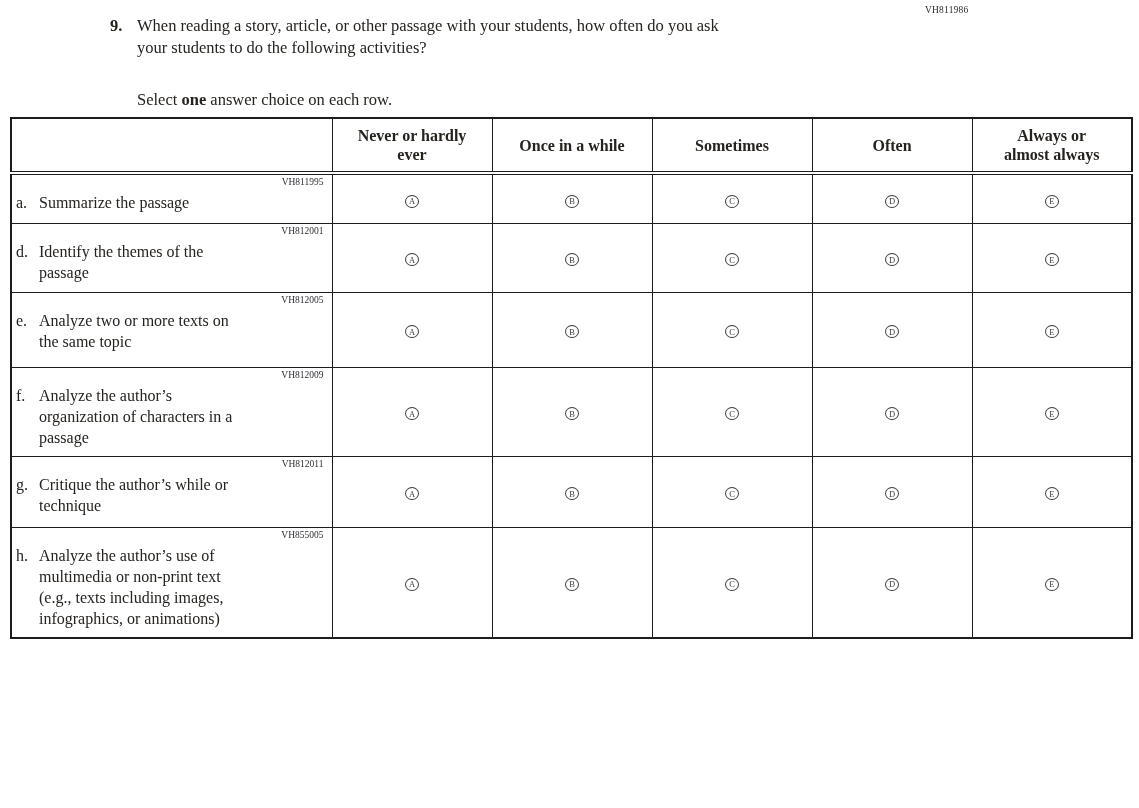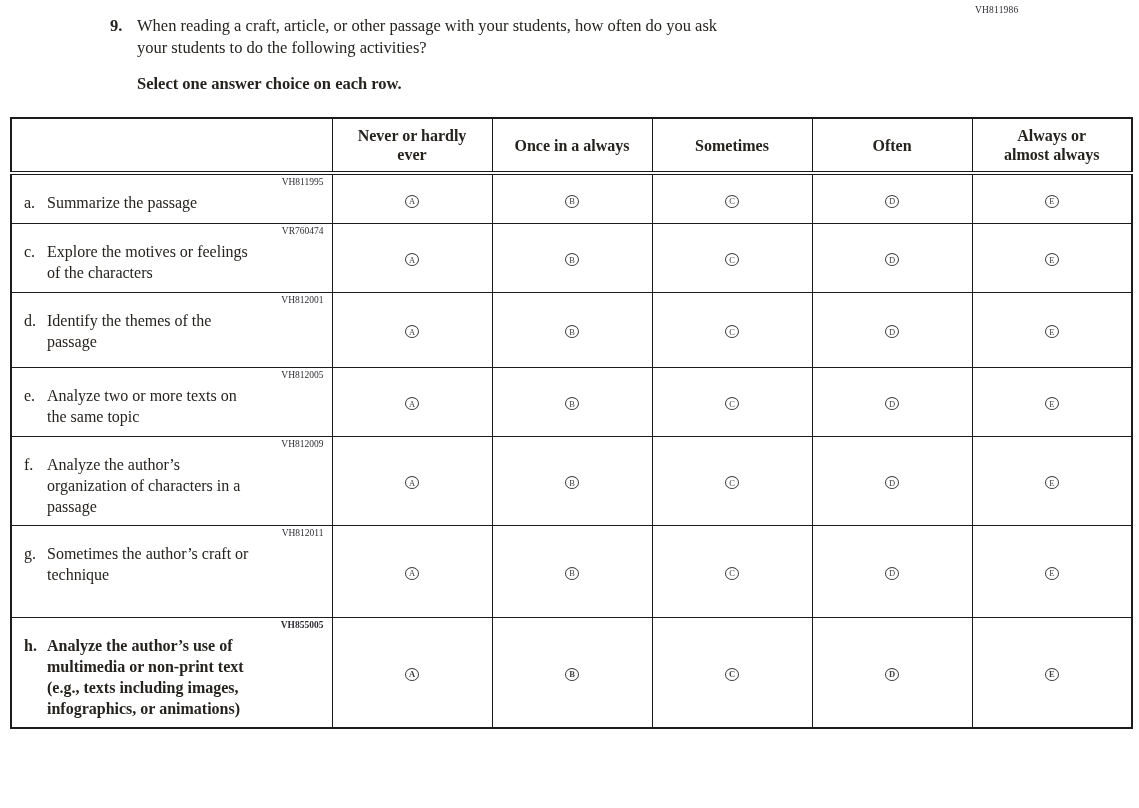--- a/index.html
+++ b/index.html
@@ -6,40 +6,40 @@
   html,body { background:#ffffff; }
   body {
     position:relative;
     width:1139px; height:808px;
     font-family:"Liberation Serif", "DejaVu Serif", serif;
     color:#26231f;
     overflow:hidden;
   }
 
   .form-code {
-    position:absolute; top:5px; left:975px;
+    position:absolute; top:5px; left:925px;
     font-size:9.5px; letter-spacing:.2px; color:#2e2c33;
   }
 
   .question-block {
     position:absolute; top:15px; left:110px; width:790px;
     display:flex;
   }
   .qnum {
     font-weight:bold; font-size:16.5px; line-height:22px;
     width:27px; flex:none;
   }
   .qbody { flex:1; }
   .qtext {
     font-size:16.5px; line-height:22px;
     white-space:pre-line;
   }
   .instruction {
-    margin-top:14px;
-    font-size:16.5px; line-height:22px;font-weight:bold;
+    margin-top:30px;
+    font-size:16.5px; line-height:22px;
   }
 
   table.survey {
     position:absolute; top:117px; left:10px;
     width:1121px;
     border-collapse:collapse; table-layout:fixed;
     border:2px solid #1c1c1c;
   }
   .survey th, .survey td { border:1px solid #1c1c1c; }
   .survey thead th {
@@ -53,21 +53,21 @@
   .survey tbody tr:nth-child(2){ height:69px; }
   .survey tbody tr:nth-child(3){ height:75px; }
   .survey tbody tr:nth-child(4){ height:69px; }
   .survey tbody tr:nth-child(5){ height:71px;margin-top:24px; }
   .survey tbody tr:nth-child(6){ height:92px; }
   .survey tbody tr:nth-child(7){ height:72px;font-weight:bold; }
   .survey tbody tr:nth-child(8){ height:132px; }
 
   td.rowlabel {
     vertical-align:top;
-    padding:1px 6px 8px 12px;
+    padding:1px 6px 8px 4px;
   }
   .item-code {
     display:block; text-align:right;
     font-size:9.5px; line-height:12px; color:#2e2c33;
     padding-right:2px;
   }
   .item-line { display:flex; margin-top:4px; font-size:16px; line-height:21px; }
   .item-letter { width:23px; flex:none; }
   .item-text { flex:1; white-space:pre-line; }
 
@@ -82,41 +82,41 @@
   }
 </style>
 </head>
 <body>
 
 <div class="form-code">VH811986</div>
 
 <div class="question-block">
   <div class="qnum">9.</div>
   <div class="qbody">
-    <div class="qtext">When reading a craft, article, or other passage with your students, how often do you ask
+    <div class="qtext">When reading a story, article, or other passage with your students, how often do you ask
 your students to do the following activities?</div>
     <div class="instruction"><span>Select </span><b>one</b><span> answer choice on each row.</span></div>
   </div>
 </div>
 
 <table class="survey">
   <colgroup>
     <col style="width:321px">
     <col style="width:160px">
       <col style="width:160px">
       <col style="width:160px">
       <col style="width:160px">
       <col style="width:160px">
   </colgroup>
   <thead>
     <tr>
       <th class="rowlabel-head"></th>
       <th>Never or hardly
 ever</th>
-      <th>Once in a always</th>
+      <th>Once in a while</th>
       <th>Sometimes</th>
       <th>Often</th>
       <th>Always or
 almost always</th>
     </tr>
   </thead>
   <tbody id="survey-body">
       <tr>
         <td class="rowlabel">
           <span class="item-code">VH811995</span>
@@ -126,35 +126,20 @@
           </div>
         </td>
         <td class="opt"><span class="bubble">A</span></td>
         <td class="opt"><span class="bubble">B</span></td>
         <td class="opt"><span class="bubble">C</span></td>
         <td class="opt"><span class="bubble">D</span></td>
         <td class="opt"><span class="bubble">E</span></td>
       </tr>
       <tr>
         <td class="rowlabel">
-          <span class="item-code">VR760474</span>
-          <div class="item-line">
-            <span class="item-letter">c.</span>
-            <span class="item-text">Explore the motives or feelings
-of the characters</span>
-          </div>
-        </td>
-        <td class="opt"><span class="bubble">A</span></td>
-        <td class="opt"><span class="bubble">B</span></td>
-        <td class="opt"><span class="bubble">C</span></td>
-        <td class="opt"><span class="bubble">D</span></td>
-        <td class="opt"><span class="bubble">E</span></td>
-      </tr>
-      <tr>
-        <td class="rowlabel">
           <span class="item-code">VH812001</span>
           <div class="item-line">
             <span class="item-letter">d.</span>
             <span class="item-text">Identify the themes of the
 passage</span>
           </div>
         </td>
         <td class="opt"><span class="bubble">A</span></td>
         <td class="opt"><span class="bubble">B</span></td>
         <td class="opt"><span class="bubble">C</span></td>
@@ -190,21 +175,21 @@
         <td class="opt"><span class="bubble">B</span></td>
         <td class="opt"><span class="bubble">C</span></td>
         <td class="opt"><span class="bubble">D</span></td>
         <td class="opt"><span class="bubble">E</span></td>
       </tr>
       <tr>
         <td class="rowlabel">
           <span class="item-code">VH812011</span>
           <div class="item-line">
             <span class="item-letter">g.</span>
-            <span class="item-text">Sometimes the author’s craft or
+            <span class="item-text">Critique the author’s while or
 technique</span>
           </div>
         </td>
         <td class="opt"><span class="bubble">A</span></td>
         <td class="opt"><span class="bubble">B</span></td>
         <td class="opt"><span class="bubble">C</span></td>
         <td class="opt"><span class="bubble">D</span></td>
         <td class="opt"><span class="bubble">E</span></td>
       </tr>
       <tr>

